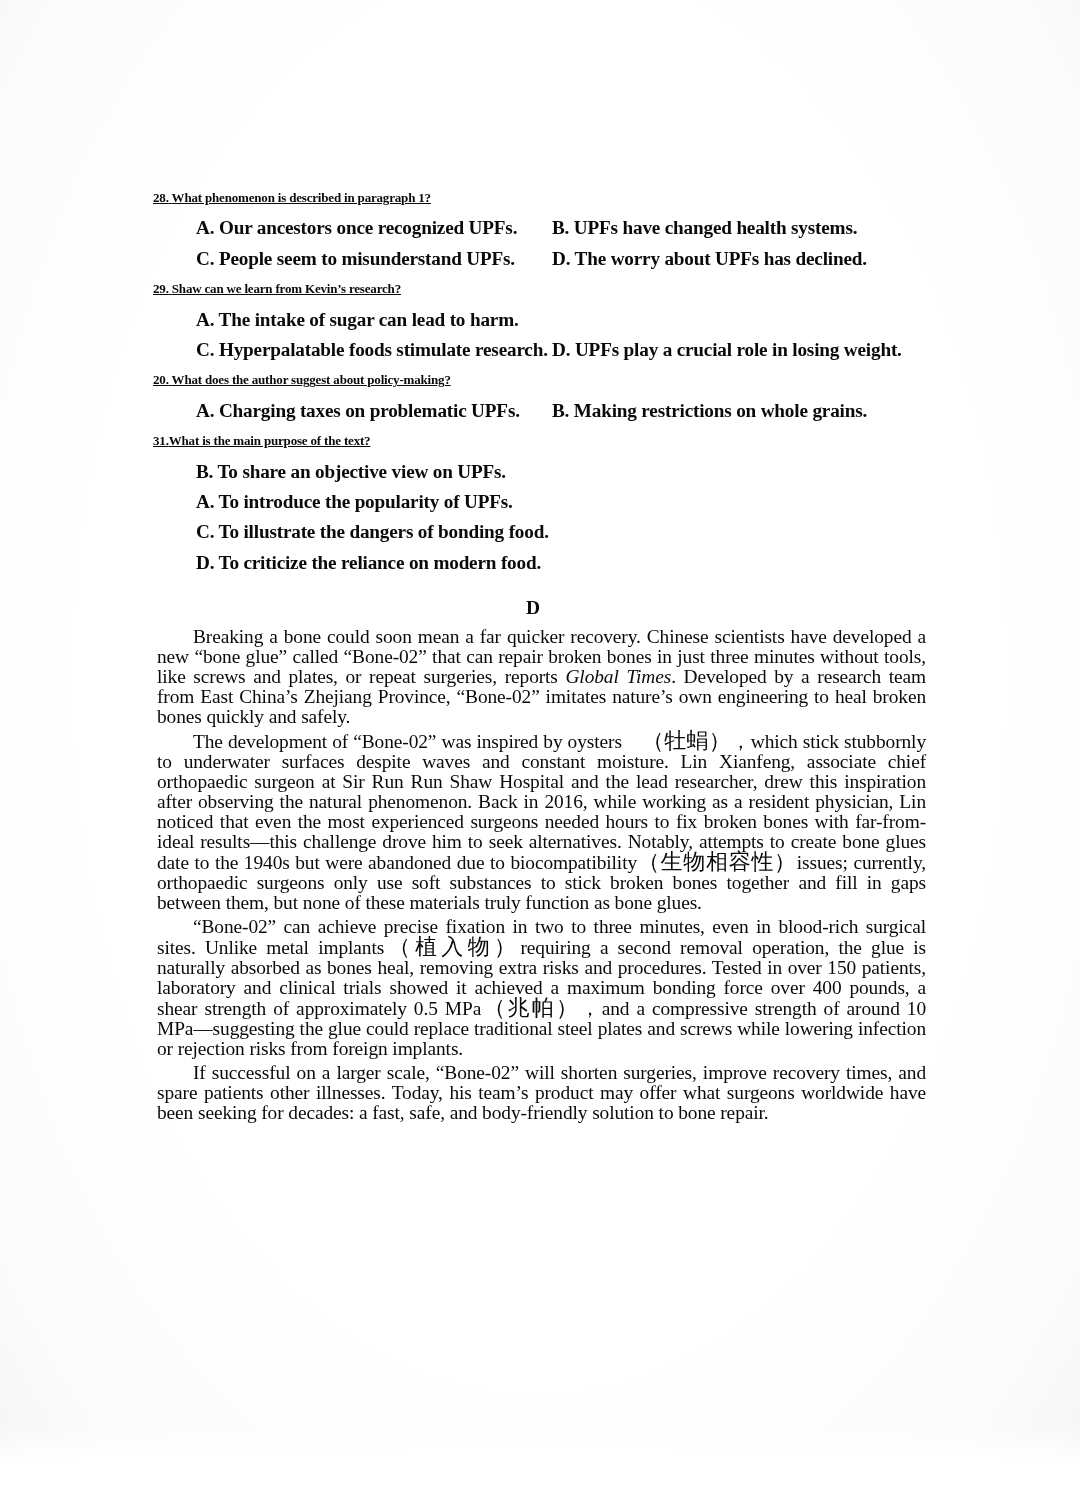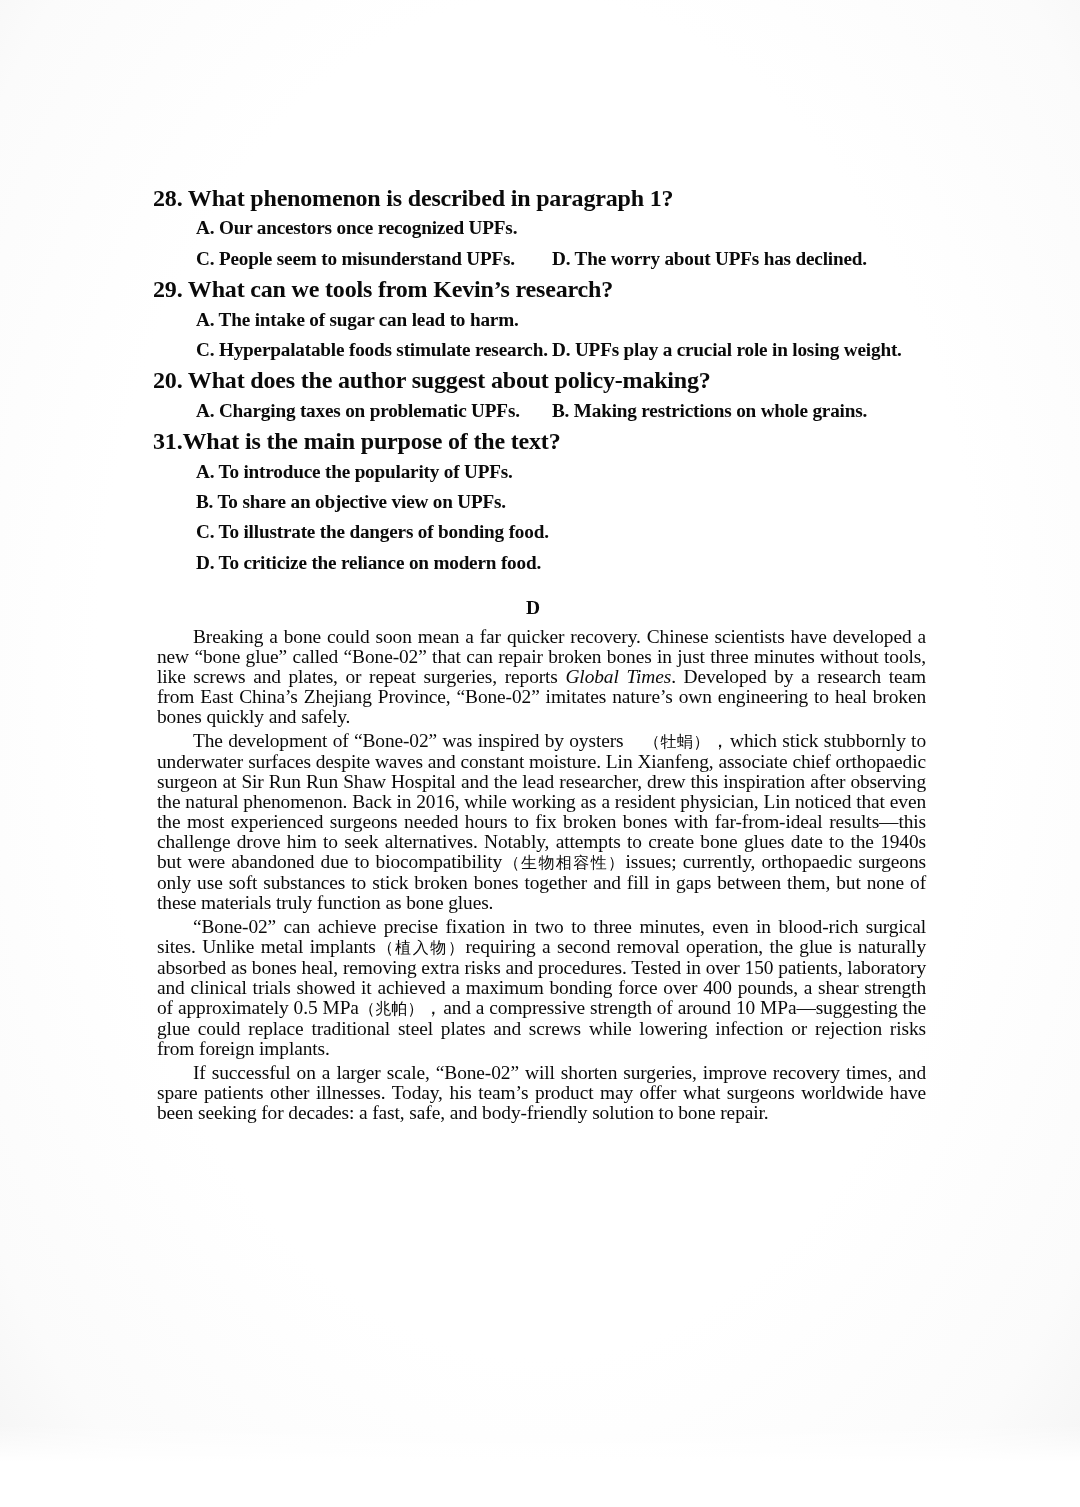--- a/index.html
+++ b/index.html
@@ -32,25 +32,26 @@
     left: 153px;
     top: 183px;
     width: 777px;
   }
 
   
   .question-block {
     margin: 0 0 0 0;
   }
   .question-stem {
-    font-size: 24px;
+    font-size: 13px;
     line-height: 30.4px;
     font-weight: 700;
     letter-spacing: -0.18px;
     white-space: nowrap;
+    text-decoration: underline;
   }
   .options-row {
     display: flex;
     font-size: 19.2px;
     line-height: 30.4px;
     font-weight: 700;
     letter-spacing: -0.18px;
     padding-left: 43px;
     white-space: nowrap;
     align-items: center;
@@ -83,21 +84,21 @@
     line-height: 20px;
     text-align: justify;
     text-justify: inter-word;
     font-weight: 400;
     letter-spacing: -0.1px;
     margin: 4px;
   }
   .passage + .passage { margin-top: 0px; }
   .passage .indent { display: inline-block; width: 36px; }
   .passage em { font-style: italic; }
-  .cjk { font-family: "DejaVu Sans", "Liberation Sans", sans-serif; font-size: 16px; }
+  .cjk { font-family: "DejaVu Sans", "Liberation Sans", sans-serif; font-size: 22px; }
 
   
   .clip-fade {
     position: absolute;
     left: 0;
     right: 0;
     bottom: 0;
     height: 118px;
     background: linear-gradient(to bottom, rgba(255,255,255,0) 0%, rgba(255,255,255,0) 30%, #ffffff 62%);
     pointer-events: none;
@@ -110,31 +111,32 @@
 
 <div class="page-content">
 
   <div class="question-block">
     <div class="question-stem">
       <span>28.</span>
       <span>What phenomenon is described in paragraph 1?</span>
     </div>
     <div class="options-row">
       <span class="opt-col-a">A. Our ancestors once recognized UPFs.</span>
+      <span class="opt-col-b">B. UPFs have changed health systems.</span>
     </div>
     <div class="options-row">
       <span class="opt-col-a">C. People seem to misunderstand UPFs.</span>
       <span class="opt-col-b">D. The worry about UPFs has declined.</span>
     </div>
   </div>
 
   <div class="question-block">
     <div class="question-stem">
       <span>29.</span>
-      <span>What can we tools from Kevin’s research?</span>
+      <span>Shaw can we learn from Kevin’s research?</span>
     </div>
     <div class="options-row">
       <span class="opt-col-a">A. The intake of sugar can lead to harm.</span>
     </div>
     <div class="options-row">
       <span class="opt-col-a">C. Hyperpalatable foods stimulate research.</span>
       <span class="opt-col-b">D. UPFs play a crucial role in losing weight.</span>
     </div>
   </div>
 
@@ -144,22 +146,22 @@
       <span>What does the author suggest about policy-making?</span>
     </div>
     <div class="options-row">
       <span class="opt-col-a">A. Charging taxes on problematic UPFs.</span>
       <span class="opt-col-b">B. Making restrictions on whole grains.</span>
     </div>
   </div>
 
   <div class="question-block">
     <div class="question-stem"><span>31.</span><span>What is the main purpose of the text?</span></div>
+    <div class="options-stack">B. To share an objective view on UPFs.</div>
     <div class="options-stack">A. To introduce the popularity of UPFs.</div>
-    <div class="options-stack">B. To share an objective view on UPFs.</div>
     <div class="options-stack">C. To illustrate the dangers of bonding food.</div>
     <div class="options-stack">D. To criticize the reliance on modern food.</div>
   </div>
 
   <div class="section-heading">D</div>
 
   <div>
     <p class="passage"><span class="indent"></span><span>Breaking a bone could soon mean a far quicker recovery. Chinese scientists have developed a new “bone glue” called “Bone-02” that can repair broken bones in just three minutes without tools, like screws and plates, or repeat surgeries, reports </span><em>Global Times</em><span>. Developed by a research team from East China’s Zhejiang Province, “Bone-02” imitates nature’s own engineering to heal broken bones quickly and safely.</span></p>
     <p class="passage"><span class="indent"></span><span>The development of “Bone-02” was inspired by oysters　</span><span class="cjk">（牡蜎）</span><span>，which stick stubbornly to underwater surfaces despite waves and constant moisture. Lin Xianfeng, associate chief orthopaedic surgeon at Sir Run Run Shaw Hospital and the lead researcher, drew this inspiration after observing the natural phenomenon. Back in 2016, while working as a resident physician, Lin noticed that even the most experienced surgeons needed hours to fix broken bones with far-from-ideal results—this challenge drove him to seek alternatives. Notably, attempts to create bone glues date to the 1940s but were abandoned due to biocompatibility</span><span class="cjk">（生物相容性）</span><span>issues; currently, orthopaedic surgeons only use soft substances to stick broken bones together and fill in gaps between them, but none of these materials truly function as bone glues.</span></p>
     <p class="passage"><span class="indent"></span><span>“Bone-02” can achieve precise fixation in two to three minutes, even in blood-rich surgical sites. Unlike metal implants</span><span class="cjk">（植入物）</span><span>requiring a second removal operation, the glue is naturally absorbed as bones heal, removing extra risks and procedures. Tested in over 150 patients, laboratory and clinical trials showed it achieved a maximum bonding force over 400 pounds, a shear strength of approximately 0.5 MPa</span><span class="cjk">（兆帕）</span><span>，and a compressive strength of around 10 MPa—suggesting the glue could replace traditional steel plates and screws while lowering infection or rejection risks from foreign implants.</span></p>

